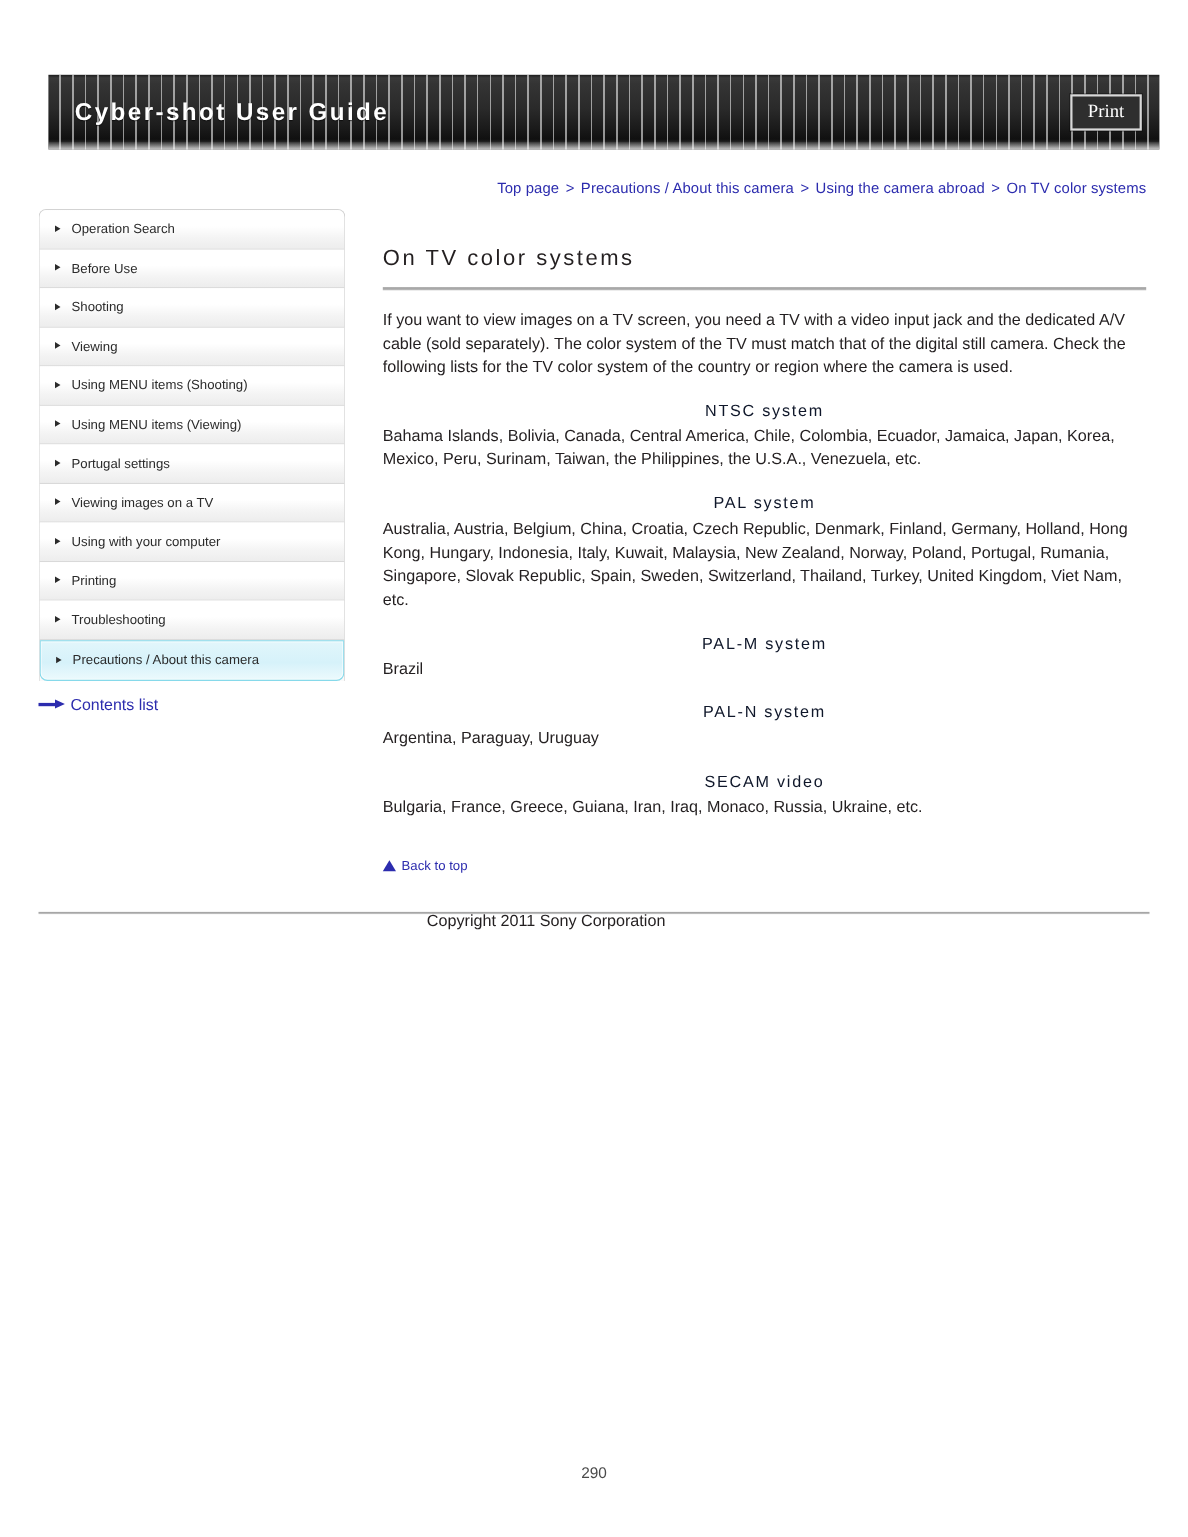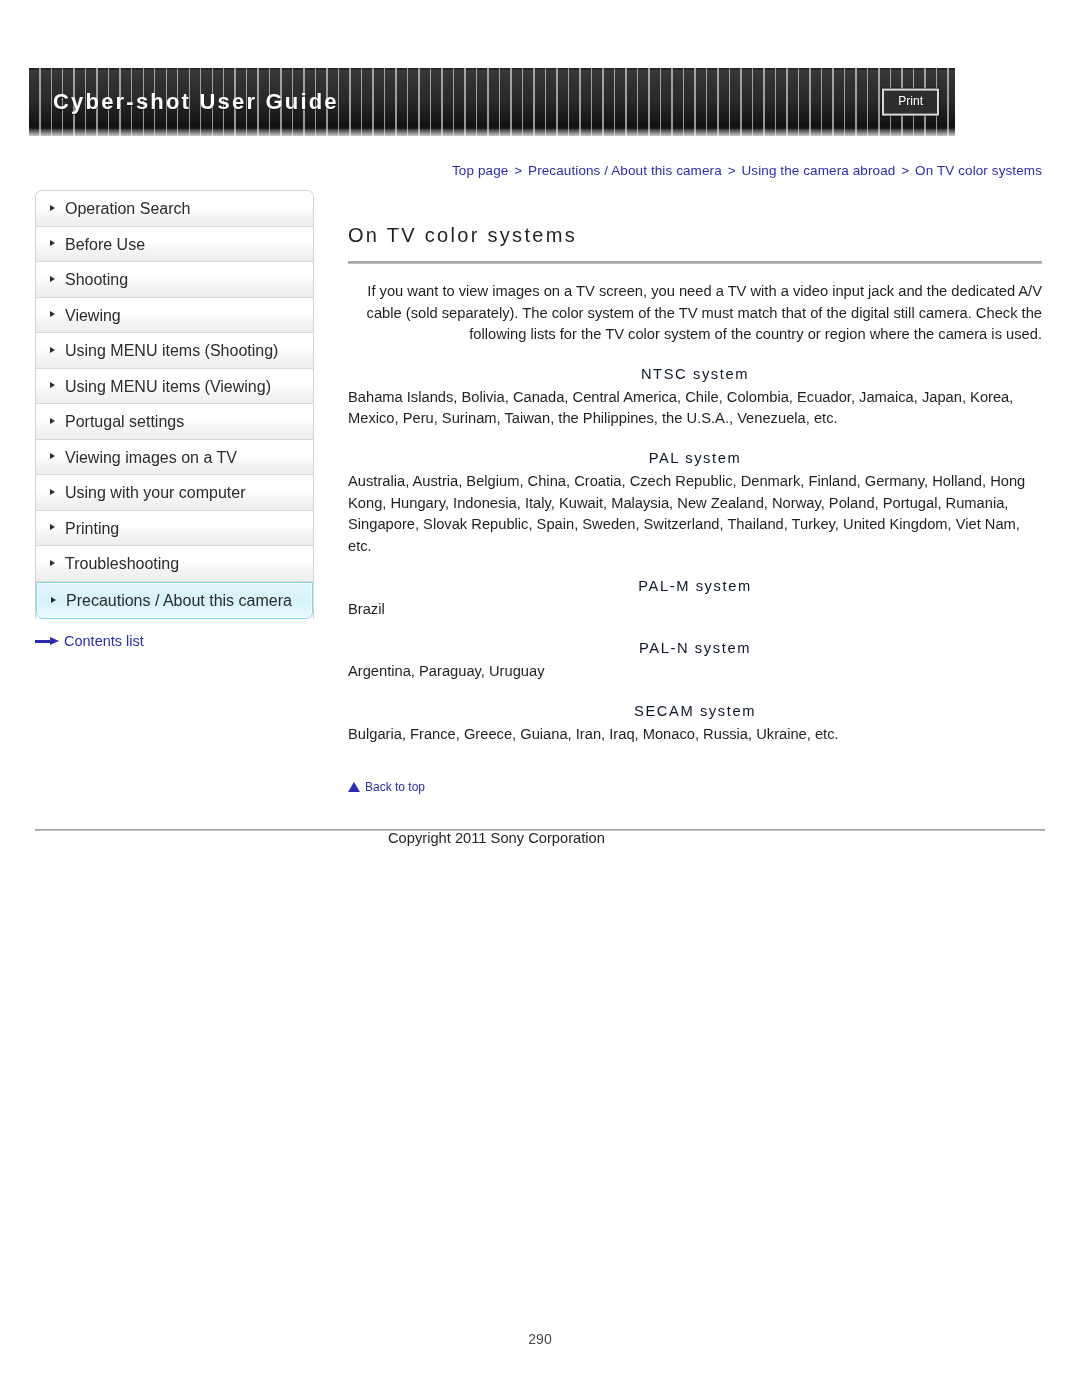--- a/index.html
+++ b/index.html
@@ -12,23 +12,23 @@
     height: 1397px;
     position: relative;
     font-family: "Liberation Sans", sans-serif;
     color: #231f20;
     overflow: hidden;
   }
 
   
   #header-banner {
     position: absolute;
-    left: 29px;
+    left: 44px;
     top: 68px;
-    width: 926px;
+    width: 1010px;
     height: 68px;
     background:
       repeating-linear-gradient(
         to right,
         rgba(255,255,255,0.00) 0px,
         rgba(255,255,255,0.00) 10px,
         rgba(255,255,255,0.55) 10px,
         rgba(255,255,255,0.55) 11.5px
       ),
       linear-gradient(to bottom,
@@ -65,25 +65,25 @@
   }
   #print-button {
     position: absolute;
     right: 16px;
     top: 50%;
     transform: translateY(-50%);
     z-index: 3;
     background: #2e2e2e;
     border: 2px solid #d8d8d8;
     color: #ffffff;
-    font-size: 12px;
+    font-size: 17px;
     padding: 4px 14px 5px 14px;
     line-height: 1.15;
     cursor: pointer;
-    font-family: Liberation Sans, sans-serif;
+    font-family: Liberation Serif, serif;
     box-shadow: 0 0 0 1px rgba(0,0,0,0.35);
   }
 
   
   #breadcrumb {
     position: absolute;
     right: 38px;
     top: 163px;
     font-size: 13.5px;
     color: #2c2cae;
@@ -105,21 +105,21 @@
     border-bottom: none;
     border-radius: 7px 7px 0 0;
     overflow: hidden;
     background: #fafafa;
   }
   .nav-item {
     position: relative;
     height: 35.5px;
     line-height: 35.5px;
     padding-left: 29px;
-    font-size: 16px;
+    font-size: 12px;
     color: #2b2b2b;
     border-bottom: 1px solid #d9d9d9;
     background: linear-gradient(to bottom, #ffffff 0%, #ffffff 42%, #f4f4f4 72%, #ededed 100%);
     cursor: pointer;
     white-space: nowrap;
     box-sizing: border-box;
   }
   .nav-item .tri {
     position: absolute;
     left: 14px;
@@ -190,21 +190,21 @@
   #title-rule {
     height: 3px;
     margin-top: 13px;
     background: linear-gradient(to bottom, #a8a8a8 0%, #a8a8a8 60%, #cfcfcf 100%);
   }
   .body-para {
     font-size: 14.7px;
     line-height: 21.6px;
     color: #231f20;
     margin: 17px 0 0 0;
-    text-align: right;
+    text-align: left;
   }
   .sub-head {
     font-size: 14.7px;
     letter-spacing: 1.6px;
     color: #0f172a;
     margin: 19px 0 0 0;
     font-weight: normal;
     line-height: 1.3;
     text-align: center;
   }
@@ -341,21 +341,21 @@
 
   <h2 class="sub-head">PAL system</h2>
   <p class="sub-body">Australia, Austria, Belgium, China, Croatia, Czech Republic, Denmark, Finland, Germany, Holland, Hong Kong, Hungary, Indonesia, Italy, Kuwait, Malaysia, New Zealand, Norway, Poland, Portugal, Rumania, Singapore, Slovak Republic, Spain, Sweden, Switzerland, Thailand, Turkey, United Kingdom, Viet Nam, etc.</p>
 
   <h2 class="sub-head">PAL-M system</h2>
   <p class="sub-body">Brazil</p>
 
   <h2 class="sub-head">PAL-N system</h2>
   <p class="sub-body">Argentina, Paraguay, Uruguay</p>
 
-  <h2 class="sub-head">SECAM system</h2>
+  <h2 class="sub-head">SECAM video</h2>
   <p class="sub-body">Bulgaria, France, Greece, Guiana, Iran, Iraq, Monaco, Russia, Ukraine, etc.</p>
 
   <div id="back-to-top">
     <span class="up-tri"></span><span>Back to top</span>
   </div>
 </div>
 
 <div id="footer-rule"></div>
 <div id="copyright">Copyright 2011 Sony Corporation</div>
 <div id="page-number">290</div>

